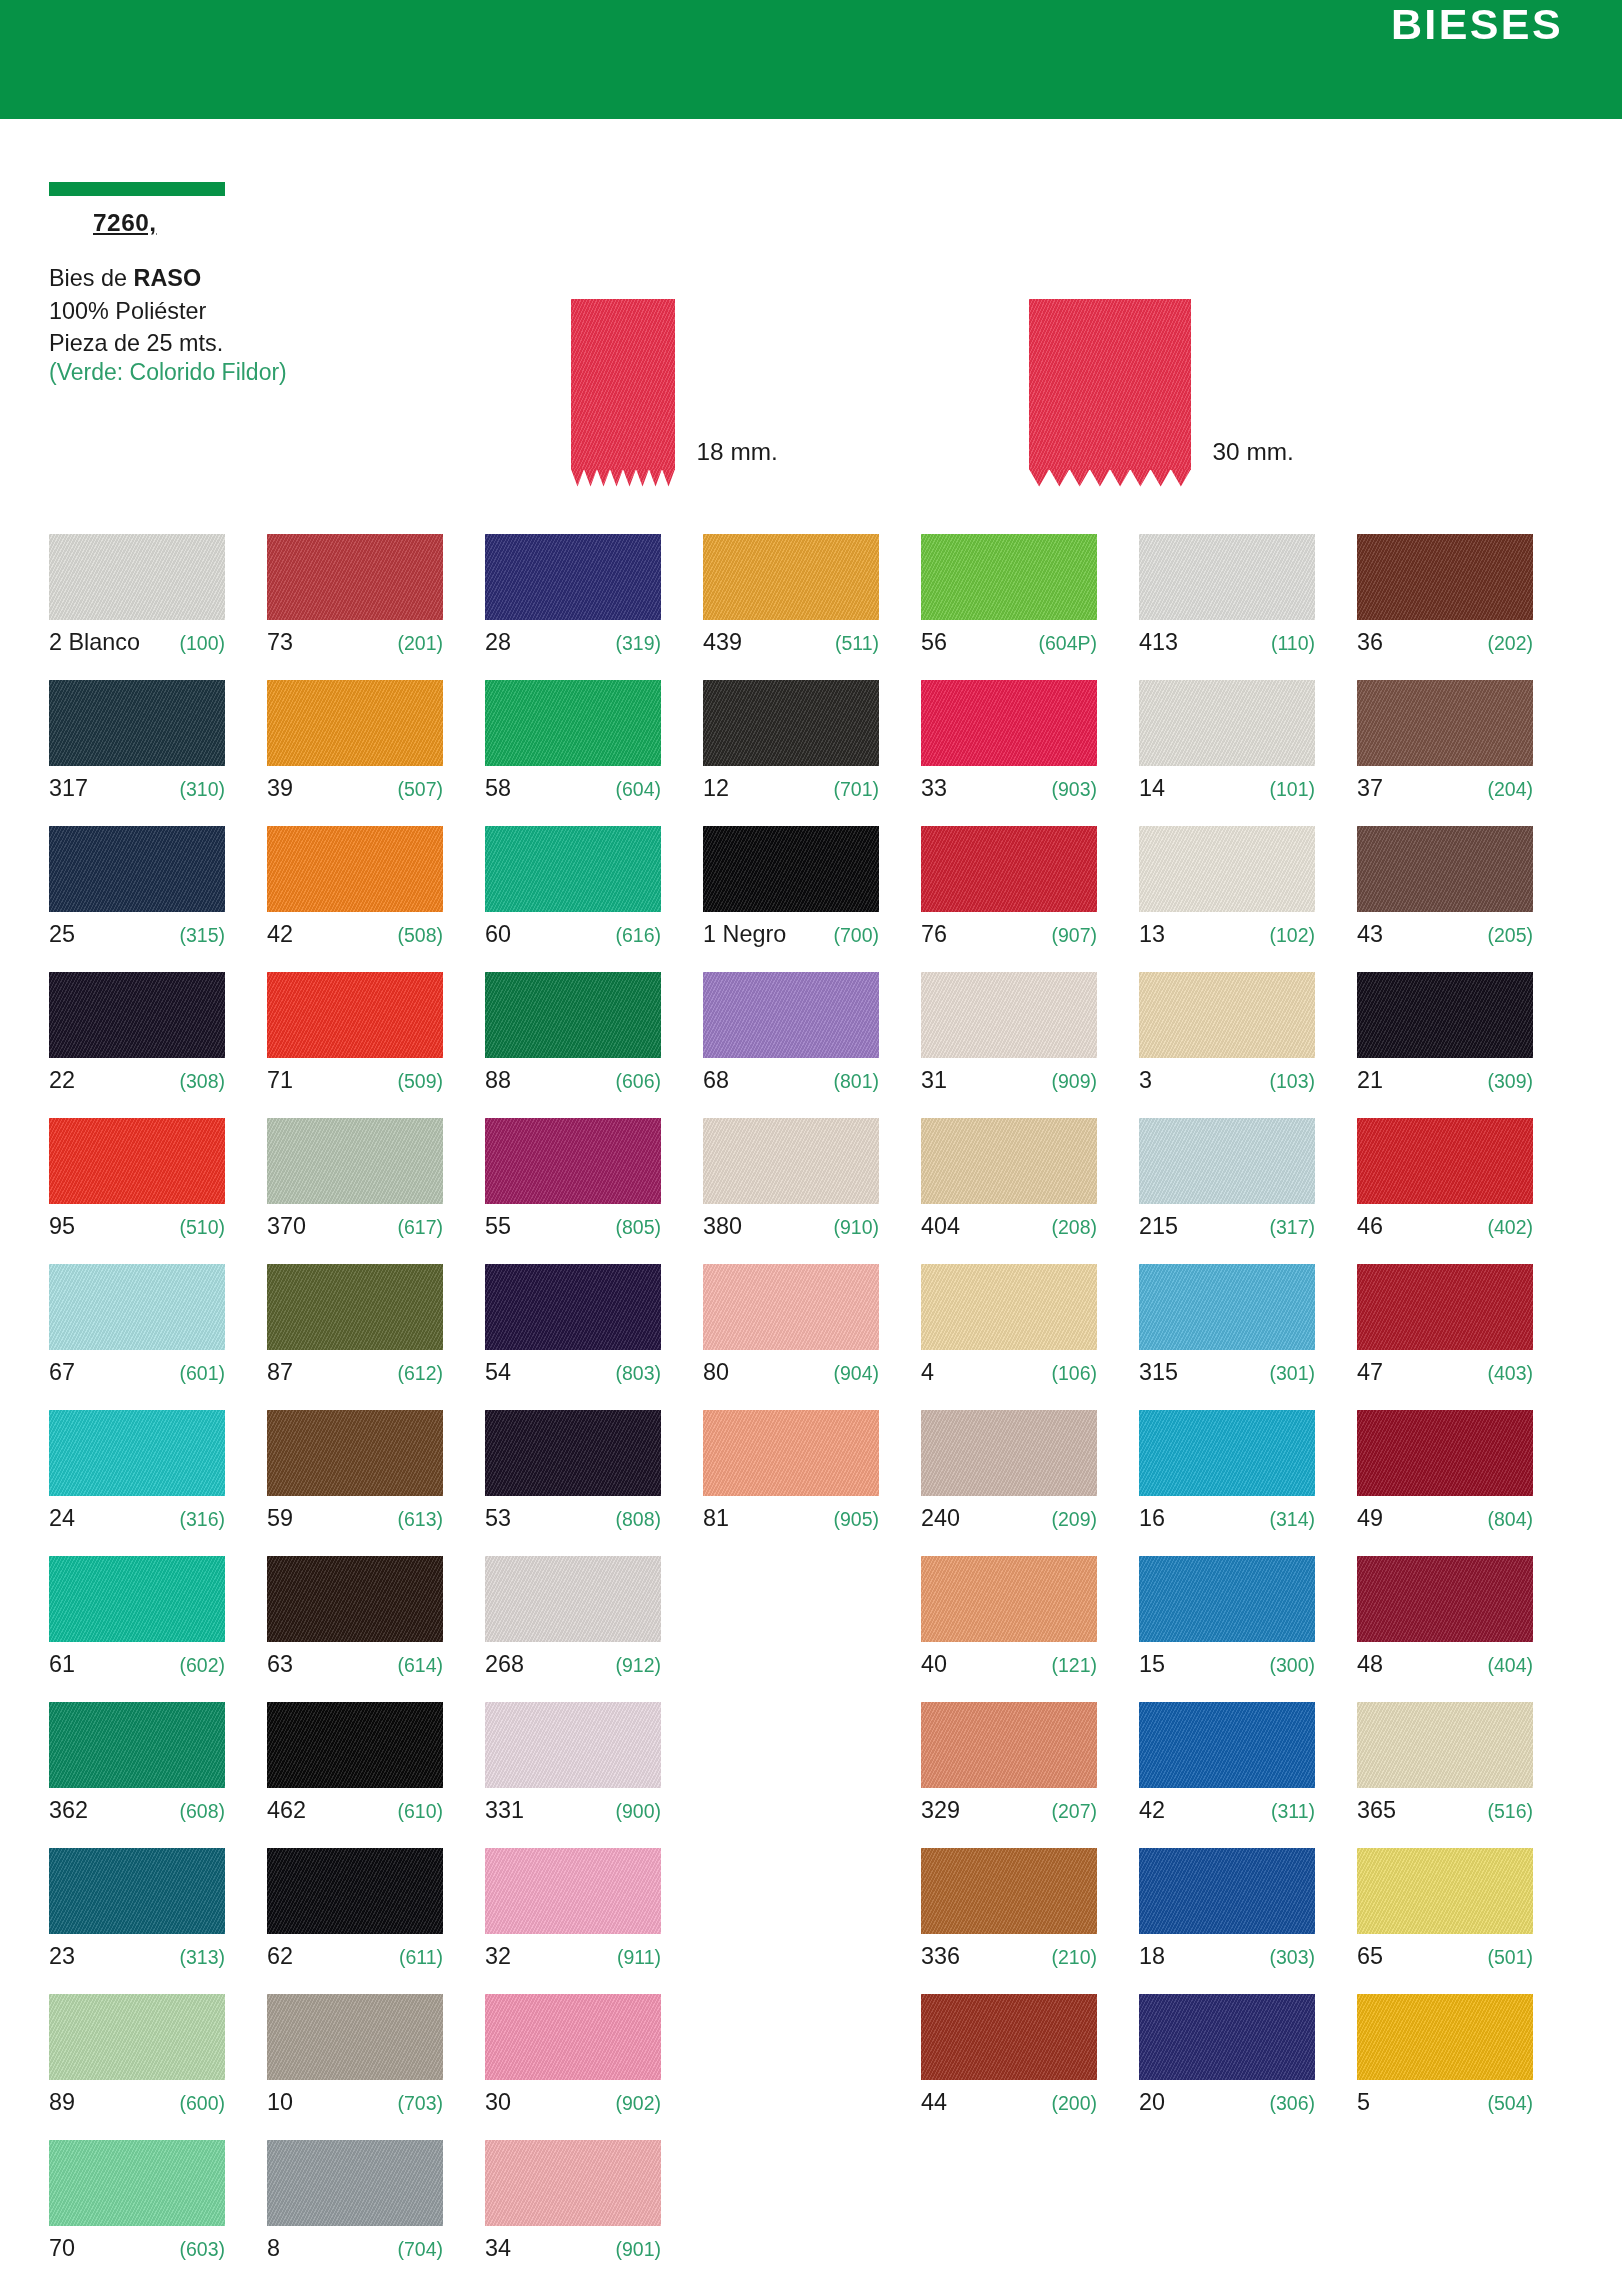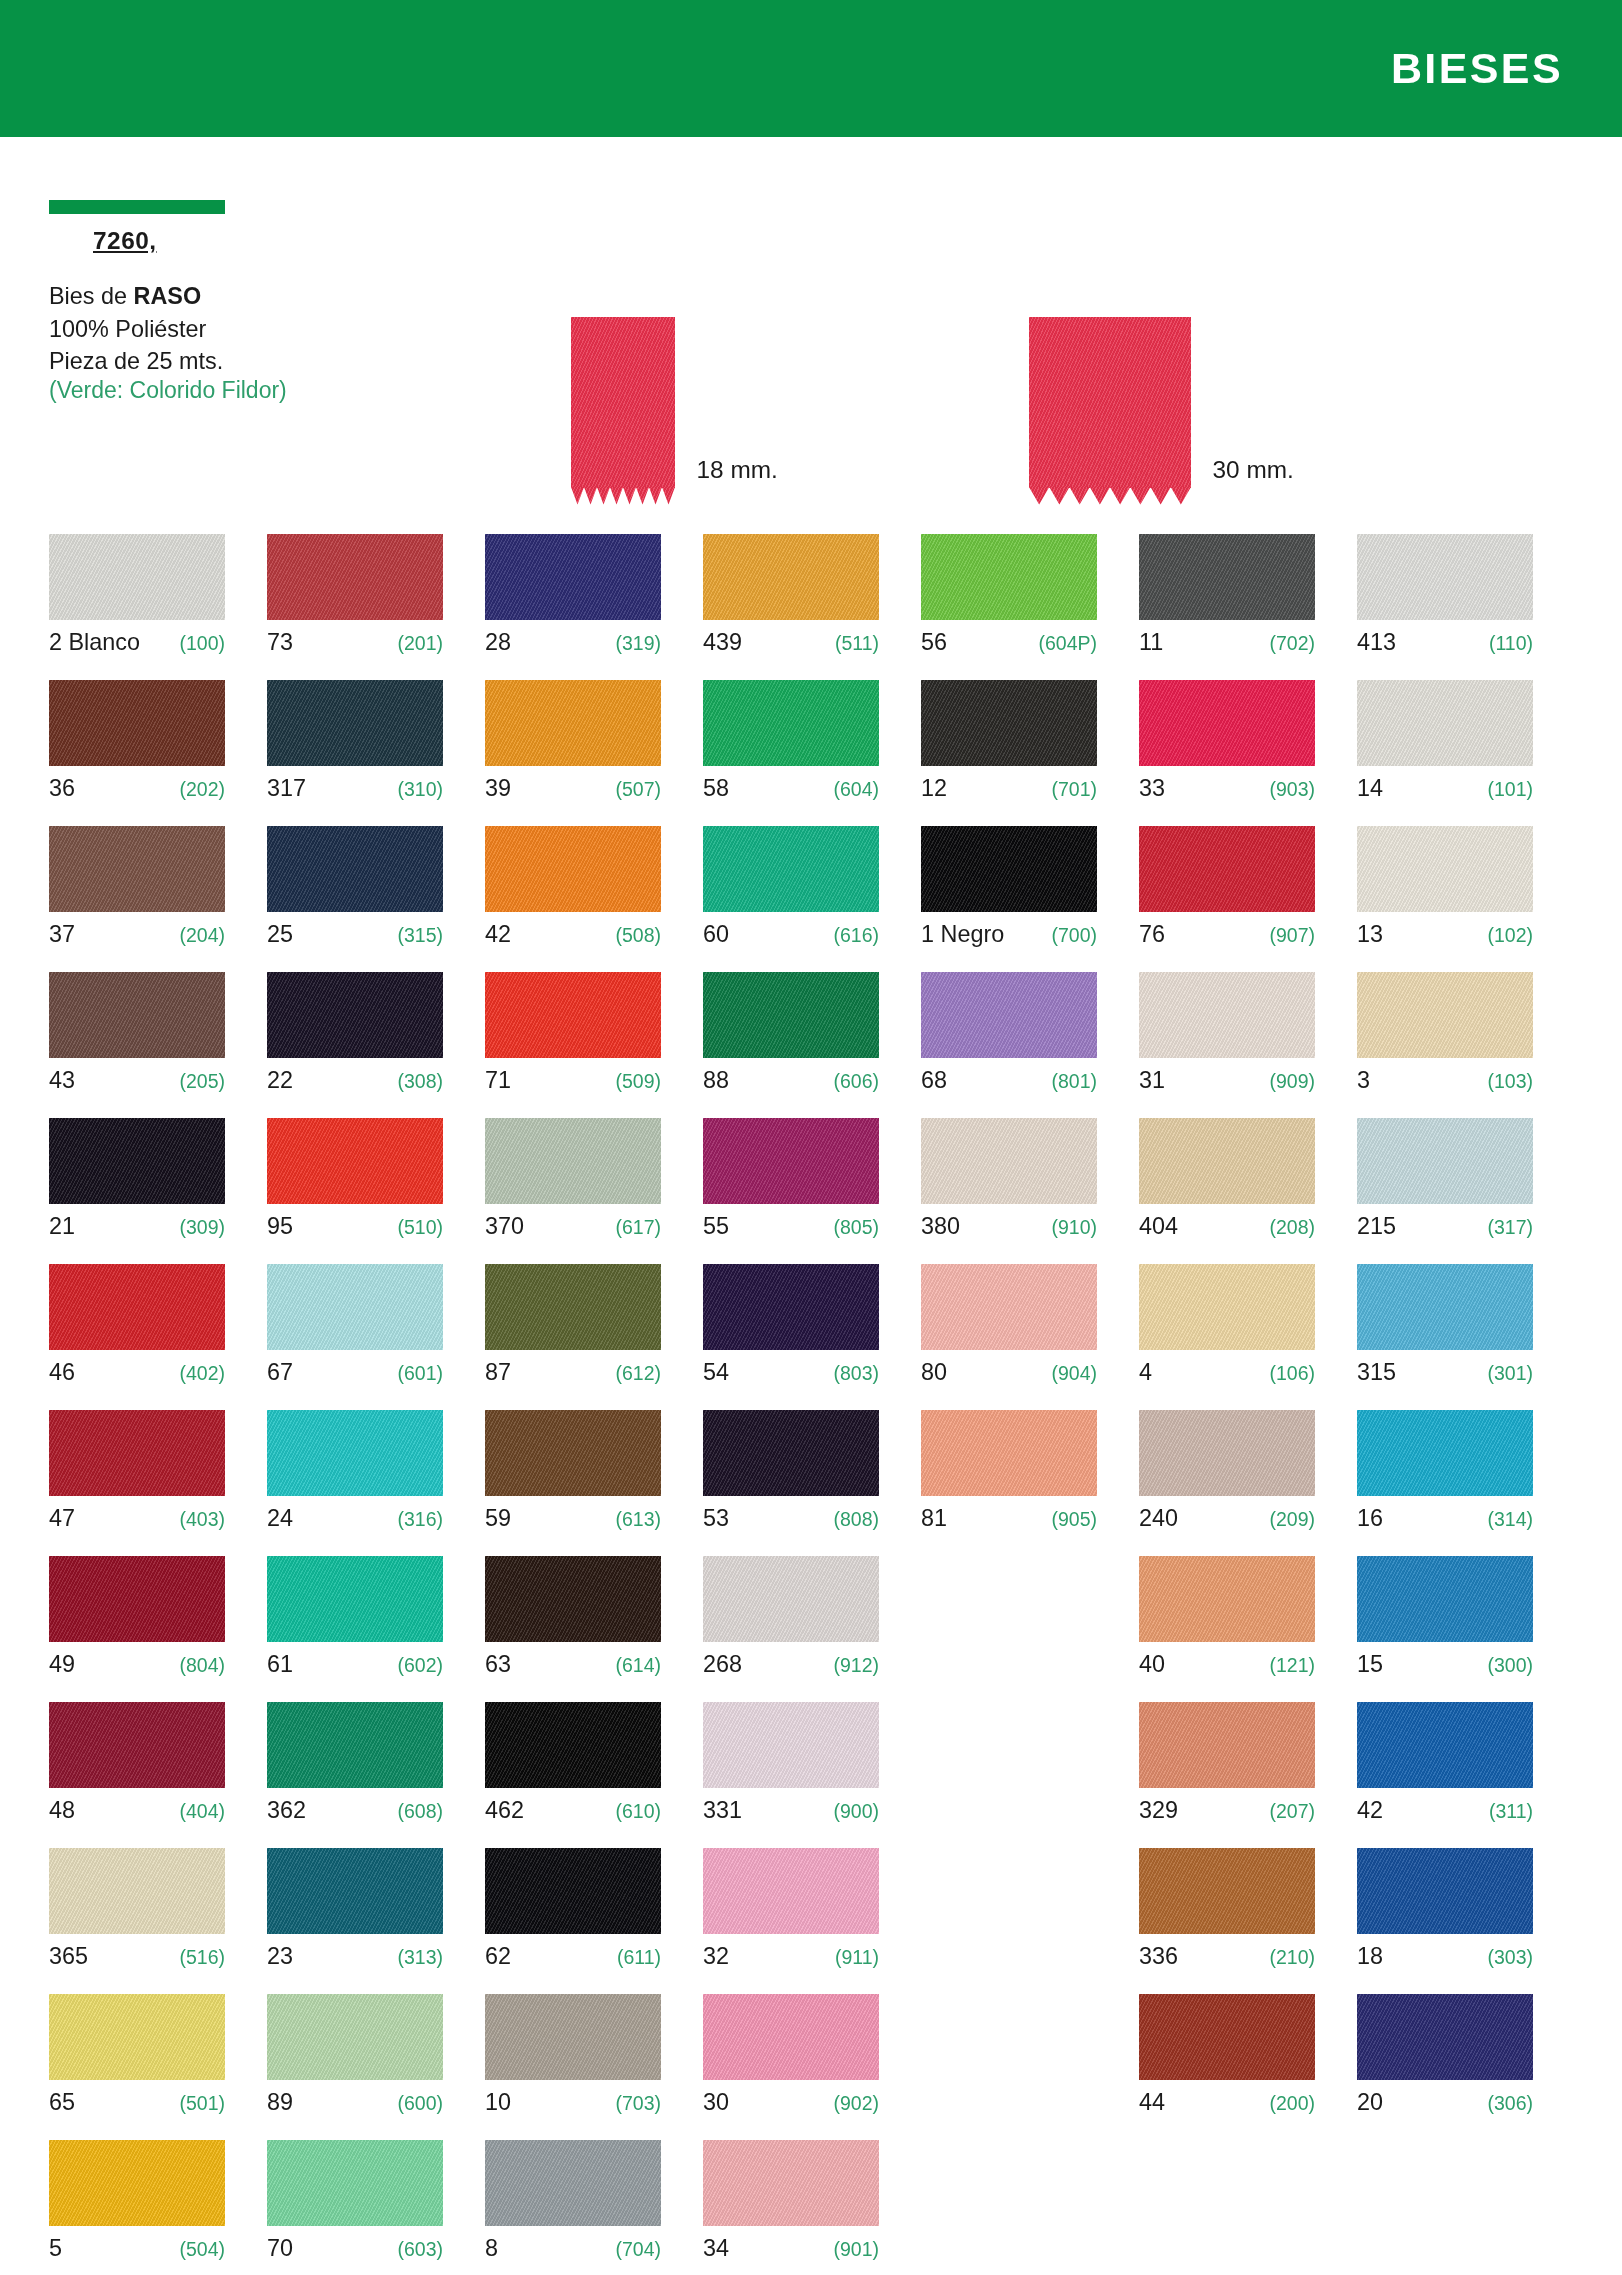--- a/index.html
+++ b/index.html
@@ -7,24 +7,23 @@
     width:1623px;height:2275px;
     background:#ffffff;
     font-family:"Liberation Sans", sans-serif;
     color:#1b1b1b;
     overflow:hidden;
     position:relative;
   }
 
   
   .header{
-    height:137px;
+    height:119px;
     background:#069246;
     display:flex;
-    align-items:center;
     justify-content:flex-end;
     padding-right:60px;
     box-sizing:border-box;
   }
   .header-title{
     color:#ffffff;
     font-size:43px;
     font-weight:bold;
     letter-spacing:2.4px;
   }
@@ -198,27 +197,20 @@
       </div>
     </div>
     <div class="cell">
       <div class="chip" style="background-color: rgb(110, 198, 64);"></div>
       <div class="cell-labels">
         <span class="cell-name">56</span>
         <span class="cell-code">(604P)</span>
       </div>
     </div>
     <div class="cell">
-      <div class="chip" style="background-color: rgb(75, 77, 77);"></div>
-      <div class="cell-labels">
-        <span class="cell-name">11</span>
-        <span class="cell-code">(702)</span>
-      </div>
-    </div>
-    <div class="cell">
       <div class="chip" style="background-color: rgb(223, 223, 219);"></div>
       <div class="cell-labels">
         <span class="cell-name">413</span>
         <span class="cell-code">(110)</span>
       </div>
     </div>
     <div class="cell">
       <div class="chip" style="background-color: rgb(109, 49, 35);"></div>
       <div class="cell-labels">
         <span class="cell-name">36</span>

